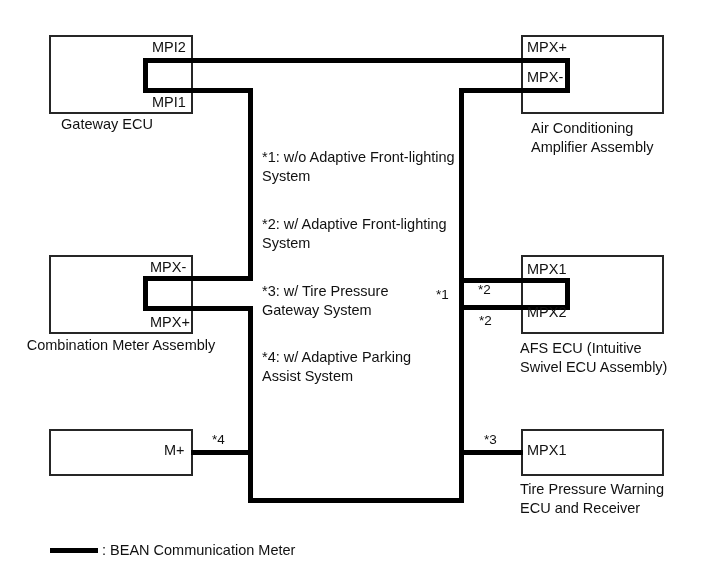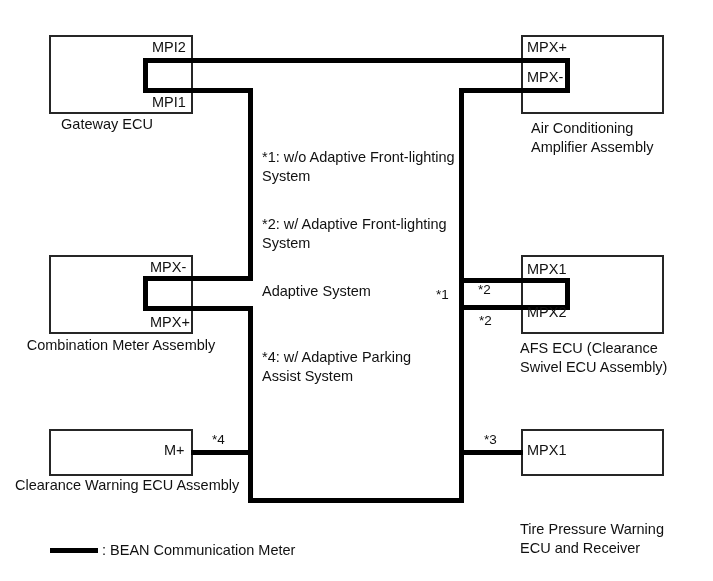--- a/index.html
+++ b/index.html
@@ -56,39 +56,39 @@
   <div class="txt" style="left:164px;top:442px;">M+</div>
   <div class="txt" style="left:527px;top:442px;">MPX1</div>
 
   <div class="txt cap-center" style="left:35px;top:116px;width:144px;">Gateway ECU</div>
   <div class="txt cap-multi" style="left:531px;top:119px;">
     <div>Air Conditioning</div>
     <div>Amplifier Assembly</div>
   </div>
   <div class="txt cap-center" style="left:25px;top:337px;width:192px;">Combination Meter Assembly</div>
   <div class="txt cap-multi" style="left:520px;top:339px;">
-    <div>AFS ECU (Clearance</div>
+    <div>AFS ECU (Intuitive</div>
     <div>Swivel ECU Assembly)</div>
   </div>
-  <div class="txt cap-center" style="left:15px;top:477px;width:212px;">Clearance Warning ECU Assembly</div>
-  <div class="txt cap-multi" style="left:520px;top:480px;margin-top:40px;">
+  <div class="txt cap-multi" style="left:520px;top:480px;">
     <div>Tire Pressure Warning</div>
     <div>ECU and Receiver</div>
   </div>
 
   <div class="note" style="left:262px;top:148px;">
     <div>*1: w/o Adaptive Front-lighting</div>
     <div>System</div>
   </div>
   <div class="note" style="left:262px;top:215px;">
     <div>*2: w/ Adaptive Front-lighting</div>
     <div>System</div>
   </div>
   <div class="note" style="left:262px;top:282px;">
-    <div>Adaptive System</div>
+    <div>*3: w/ Tire Pressure</div>
+    <div>Gateway System</div>
   </div>
   <div class="note" style="left:262px;top:348px;">
     <div>*4: w/ Adaptive Parking</div>
     <div>Assist System</div>
   </div>
 
   <div class="marker" style="left:436px;top:288px;">*1</div>
   <div class="marker" style="left:478px;top:283px;">*2</div>
   <div class="marker" style="left:479px;top:314px;">*2</div>
   <div class="marker" style="left:484px;top:433px;">*3</div>

